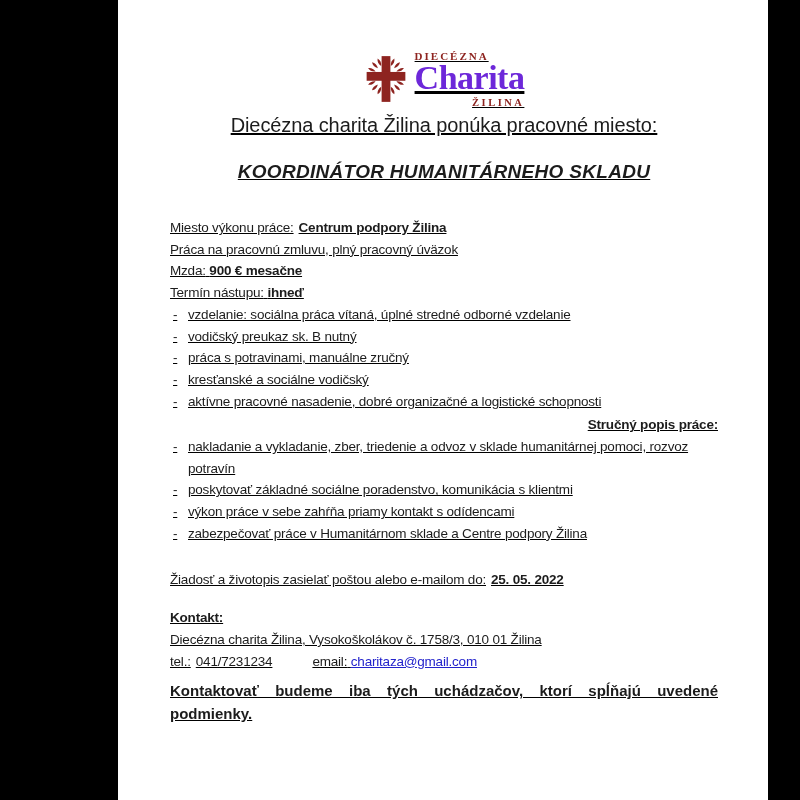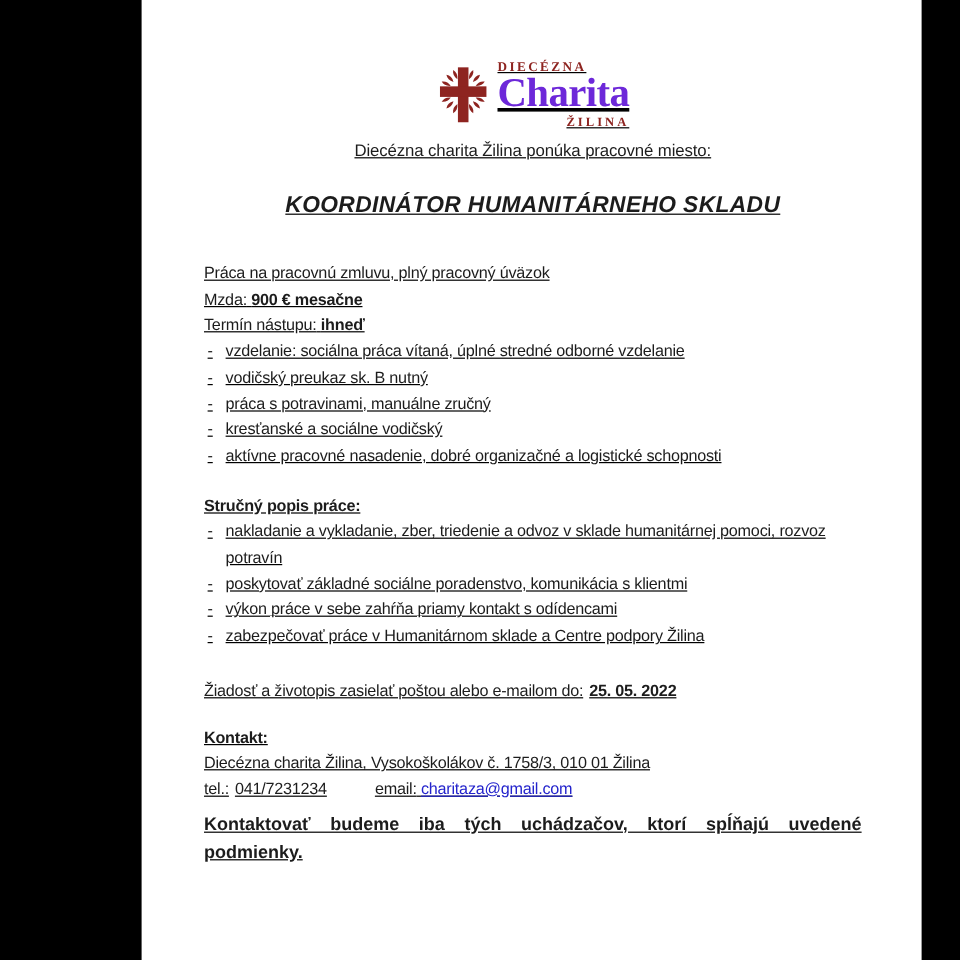--- a/index.html
+++ b/index.html
@@ -42,33 +42,33 @@
   .logo-main{
     font-family:"Liberation Serif",serif;font-weight:bold;
     font-size:34px;line-height:30px;letter-spacing:-0.5px;color:#6d28d9;
   }
   .logo-bottom{
     font-family:"Liberation Serif",serif;font-weight:bold;
     font-size:10.5px;line-height:13px;letter-spacing:2.5px;color:var(--brand);
     align-self:flex-end;margin-top:3px;
   }
   
-  .intro{margin-top:7px;text-align:center;font-size:14px;line-height:18px;letter-spacing:-0.1px;}
+  .intro{margin-top:7px;text-align:center;font-size:20px;line-height:18px;letter-spacing:-0.1px;}
   .job-title{
     margin:26px 0 0;text-align:center;
     font-size:19px;line-height:23px;font-weight:bold;font-style:italic;letter-spacing:0.3px;
   }
   
   p{margin:0;}
   .details{margin-top:34px;}
   b,.bold{font-weight:bold;}
   .gap2{margin-left:5px;}
   .sec-heading{font-weight:bold;}
   .req-heading{margin-top:6px;}
-  .desc-heading{margin-top:20px;}
+  .desc-heading{margin-top:2px;text-align:right;}
   ul.bullets{list-style:none;margin:0;padding:0;}
   ul.bullets li{display:flex;}
   .dash{flex:0 0 15px;padding-left:3px;}
   .btext{flex:1;}
   .application{margin-top:24px;}
   .contact-heading{margin-top:17px;font-weight:bold;}
   .tel-spacer{display:inline-block;width:40px;}
   a.email{color:var(--link);text-decoration:underline;cursor:pointer;}
   .footer-note{
     margin-top:7px;font-weight:bold;font-size:15px;line-height:23px;
@@ -106,20 +106,21 @@
           <span class="logo-main">Charita</span>
           <span class="logo-bottom">ŽILINA</span>
         </div>
       </div>
     </div>
 
     <p class="intro">Diecézna charita Žilina ponúka pracovné miesto:</p>
     <h1 class="job-title">KOORDINÁTOR HUMANITÁRNEHO SKLADU</h1>
 
     <div class="details">
+      <p><span>Miesto výkonu práce:</span><b class="gap2">Centrum podpory Žilina</b></p>
       <p>Práca na pracovnú zmluvu, plný pracovný úväzok</p>
       <p><span>Mzda:</span> <b>900 € mesačne</b></p>
       <p><span>Termín nástupu:</span> <b>ihneď</b></p>
     </div>
 
     <ul class="bullets">
       <li>
           <span class="dash">-</span>
           <span class="btext">vzdelanie: sociálna práca vítaná, úplné stredné odborné vzdelanie</span>
         </li>

